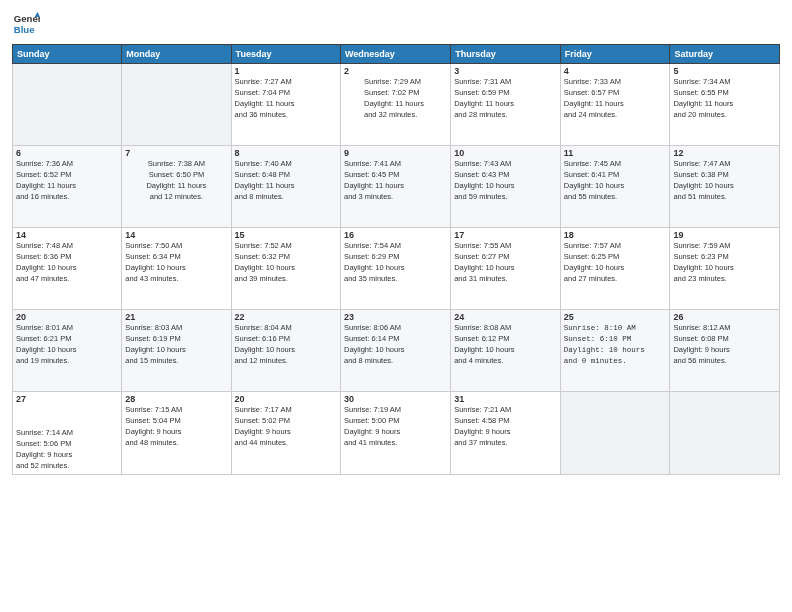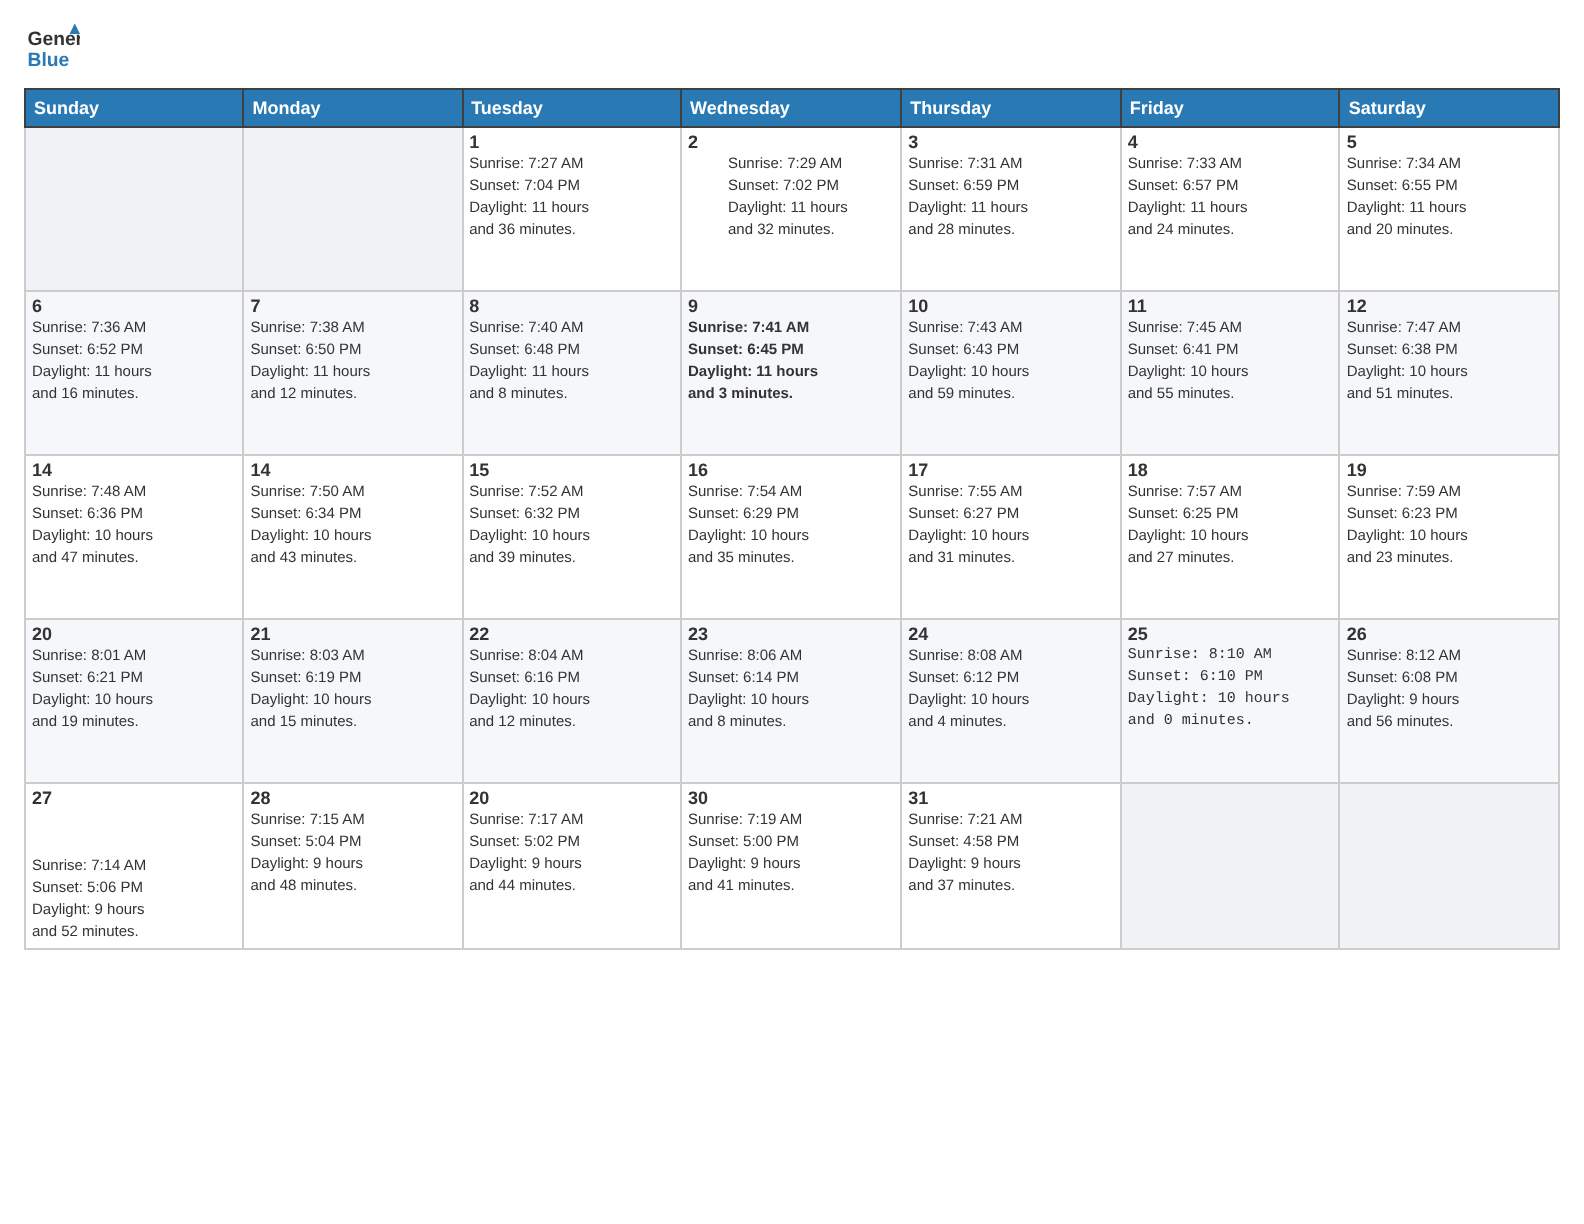--- a/index.html
+++ b/index.html
@@ -156,35 +156,35 @@
         <tr>
           <td>
             <div class="day-num">6</div>
             <div class="day-info" style="white-space: pre-line;">Sunrise: 7:36 AM
 Sunset: 6:52 PM
 Daylight: 11 hours
 and 16 minutes.</div>
           </td>
           <td>
             <div class="day-num">7</div>
-            <div class="day-info" style="white-space: pre-line;">Sunrise: 7:38 AM
+            <div class="day-info" style="white-space: pre-line; text-align: center;">Sunrise: 7:38 AM
 Sunset: 6:50 PM
 Daylight: 11 hours
 and 12 minutes.</div>
           </td>
           <td>
             <div class="day-num">8</div>
             <div class="day-info" style="white-space: pre-line;">Sunrise: 7:40 AM
 Sunset: 6:48 PM
 Daylight: 11 hours
 and 8 minutes.</div>
           </td>
           <td>
             <div class="day-num">9</div>
-            <div class="day-info" style="white-space: pre-line; font-weight: bold;">Sunrise: 7:41 AM
+            <div class="day-info" style="white-space: pre-line;">Sunrise: 7:41 AM
 Sunset: 6:45 PM
 Daylight: 11 hours
 and 3 minutes.</div>
           </td>
           <td>
             <div class="day-num">10</div>
             <div class="day-info" style="white-space: pre-line;">Sunrise: 7:43 AM
 Sunset: 6:43 PM
 Daylight: 10 hours
 and 59 minutes.</div>

